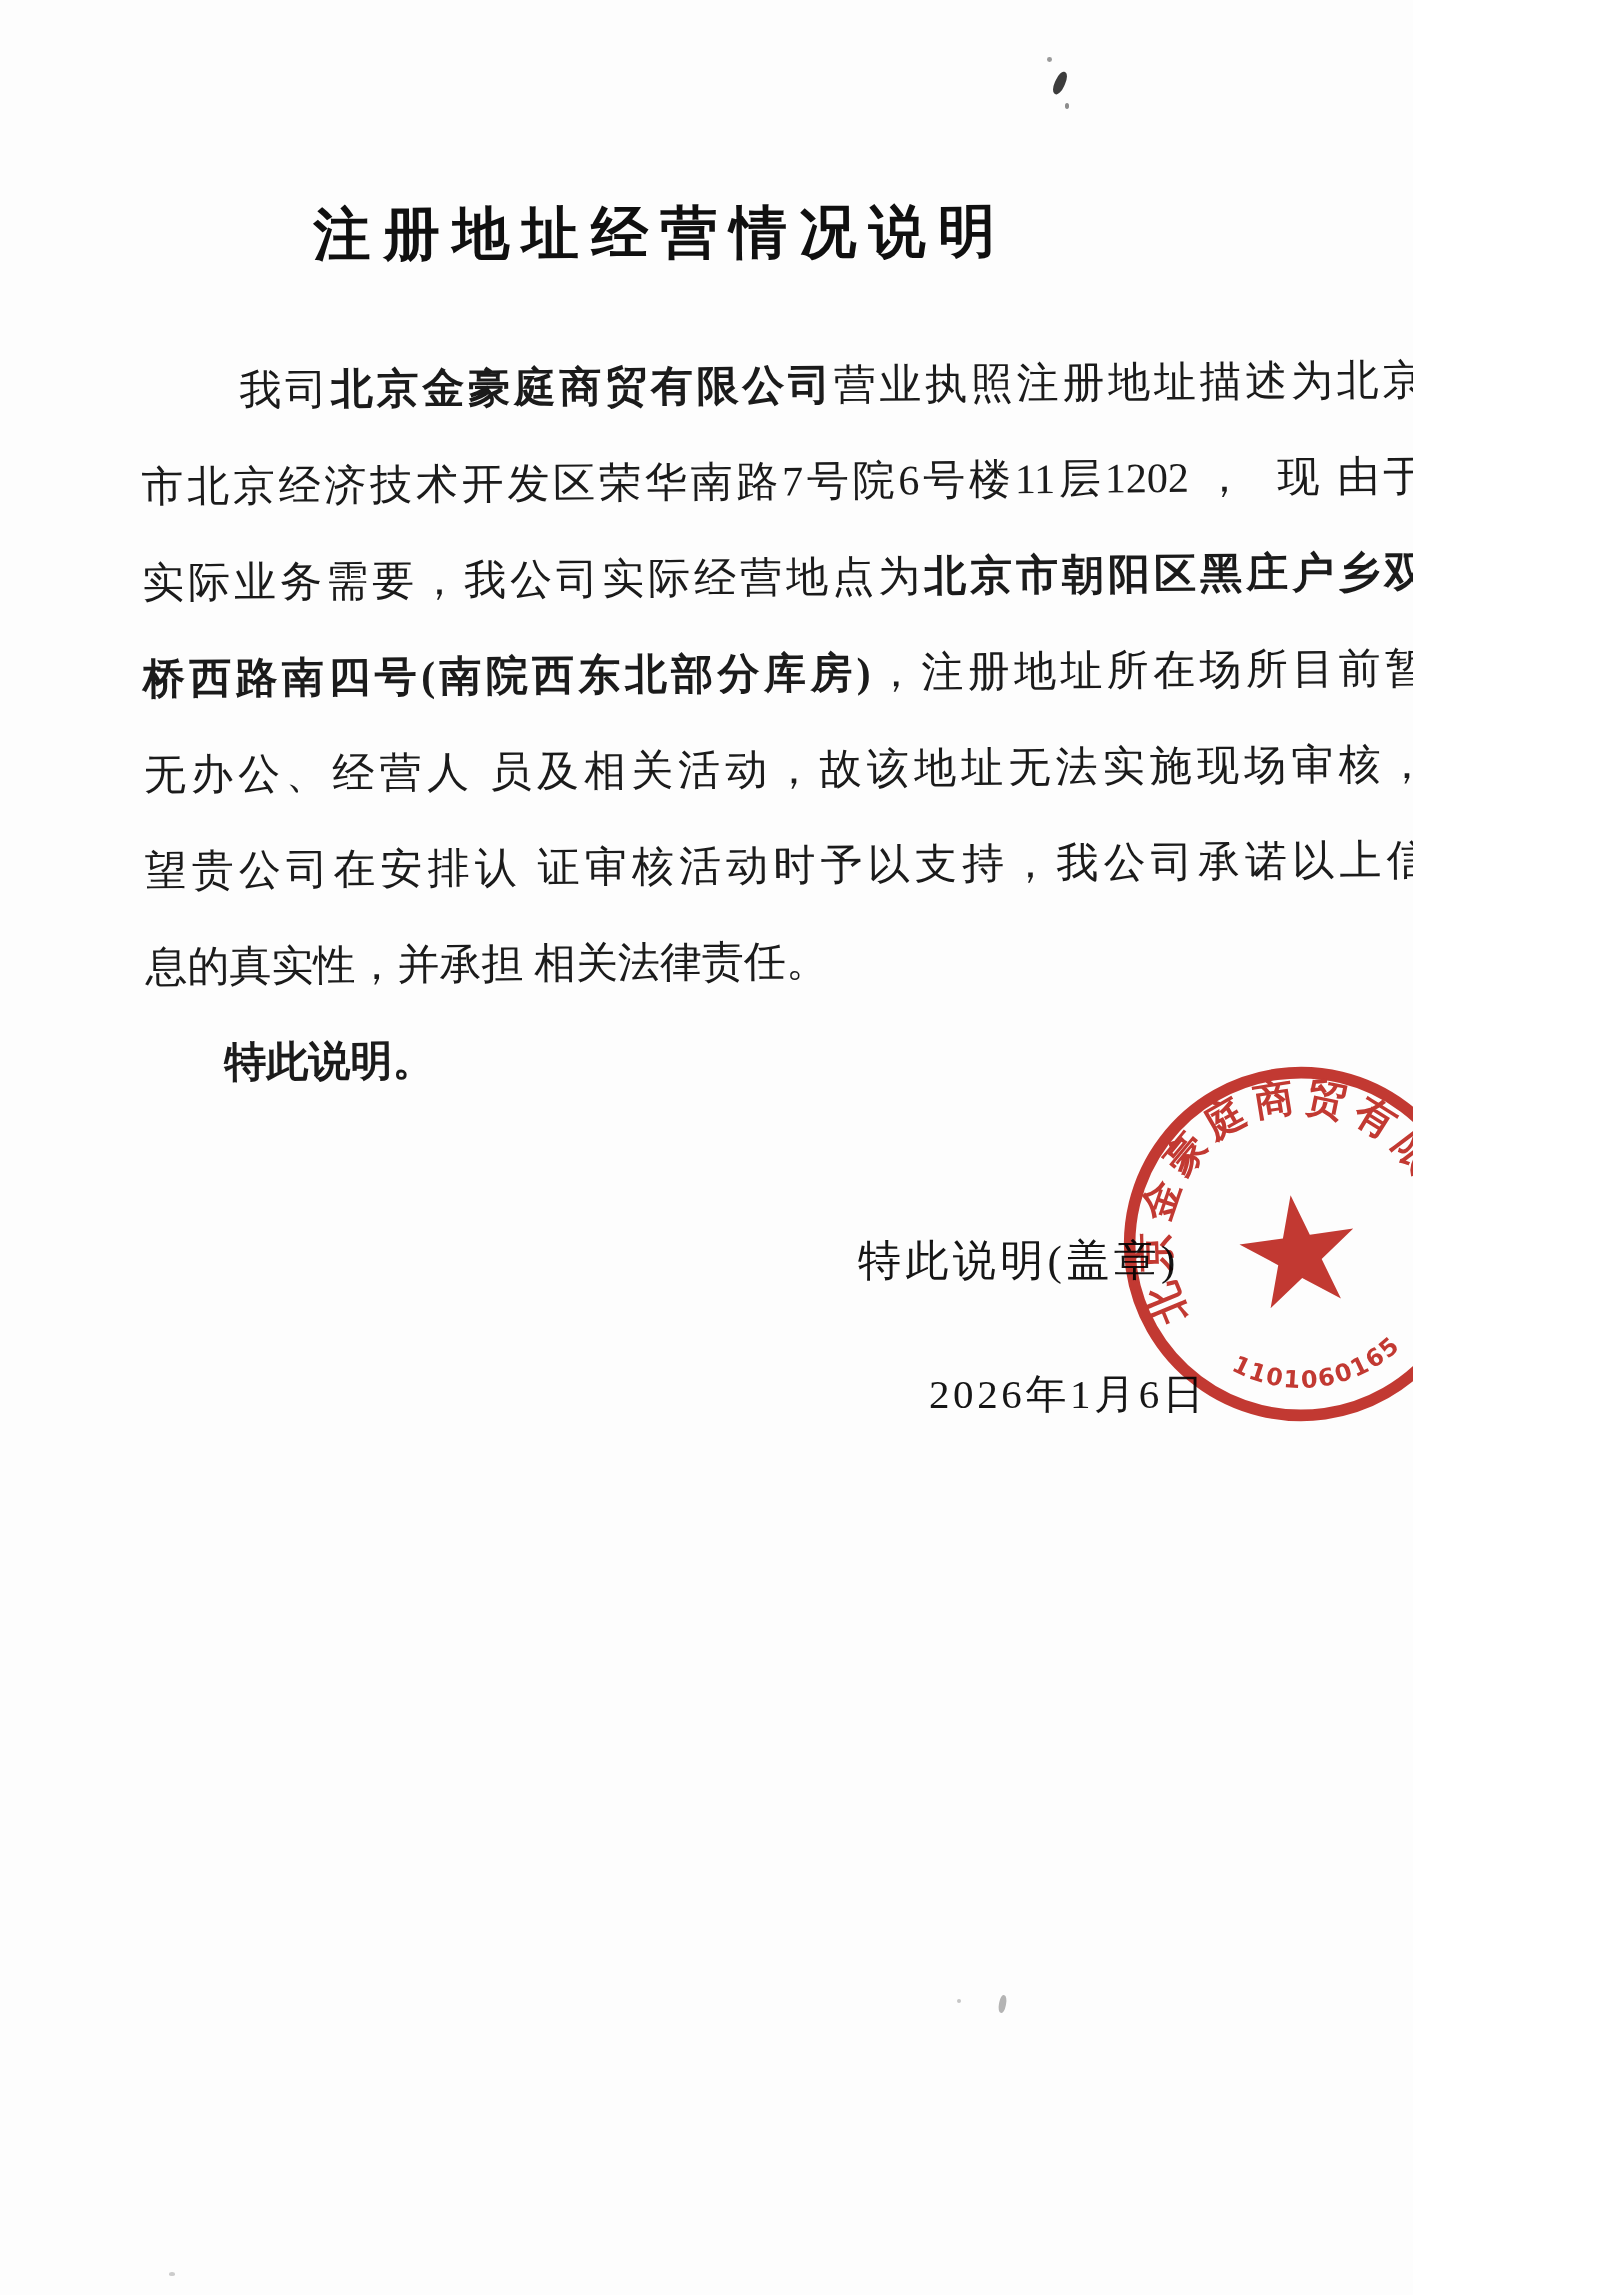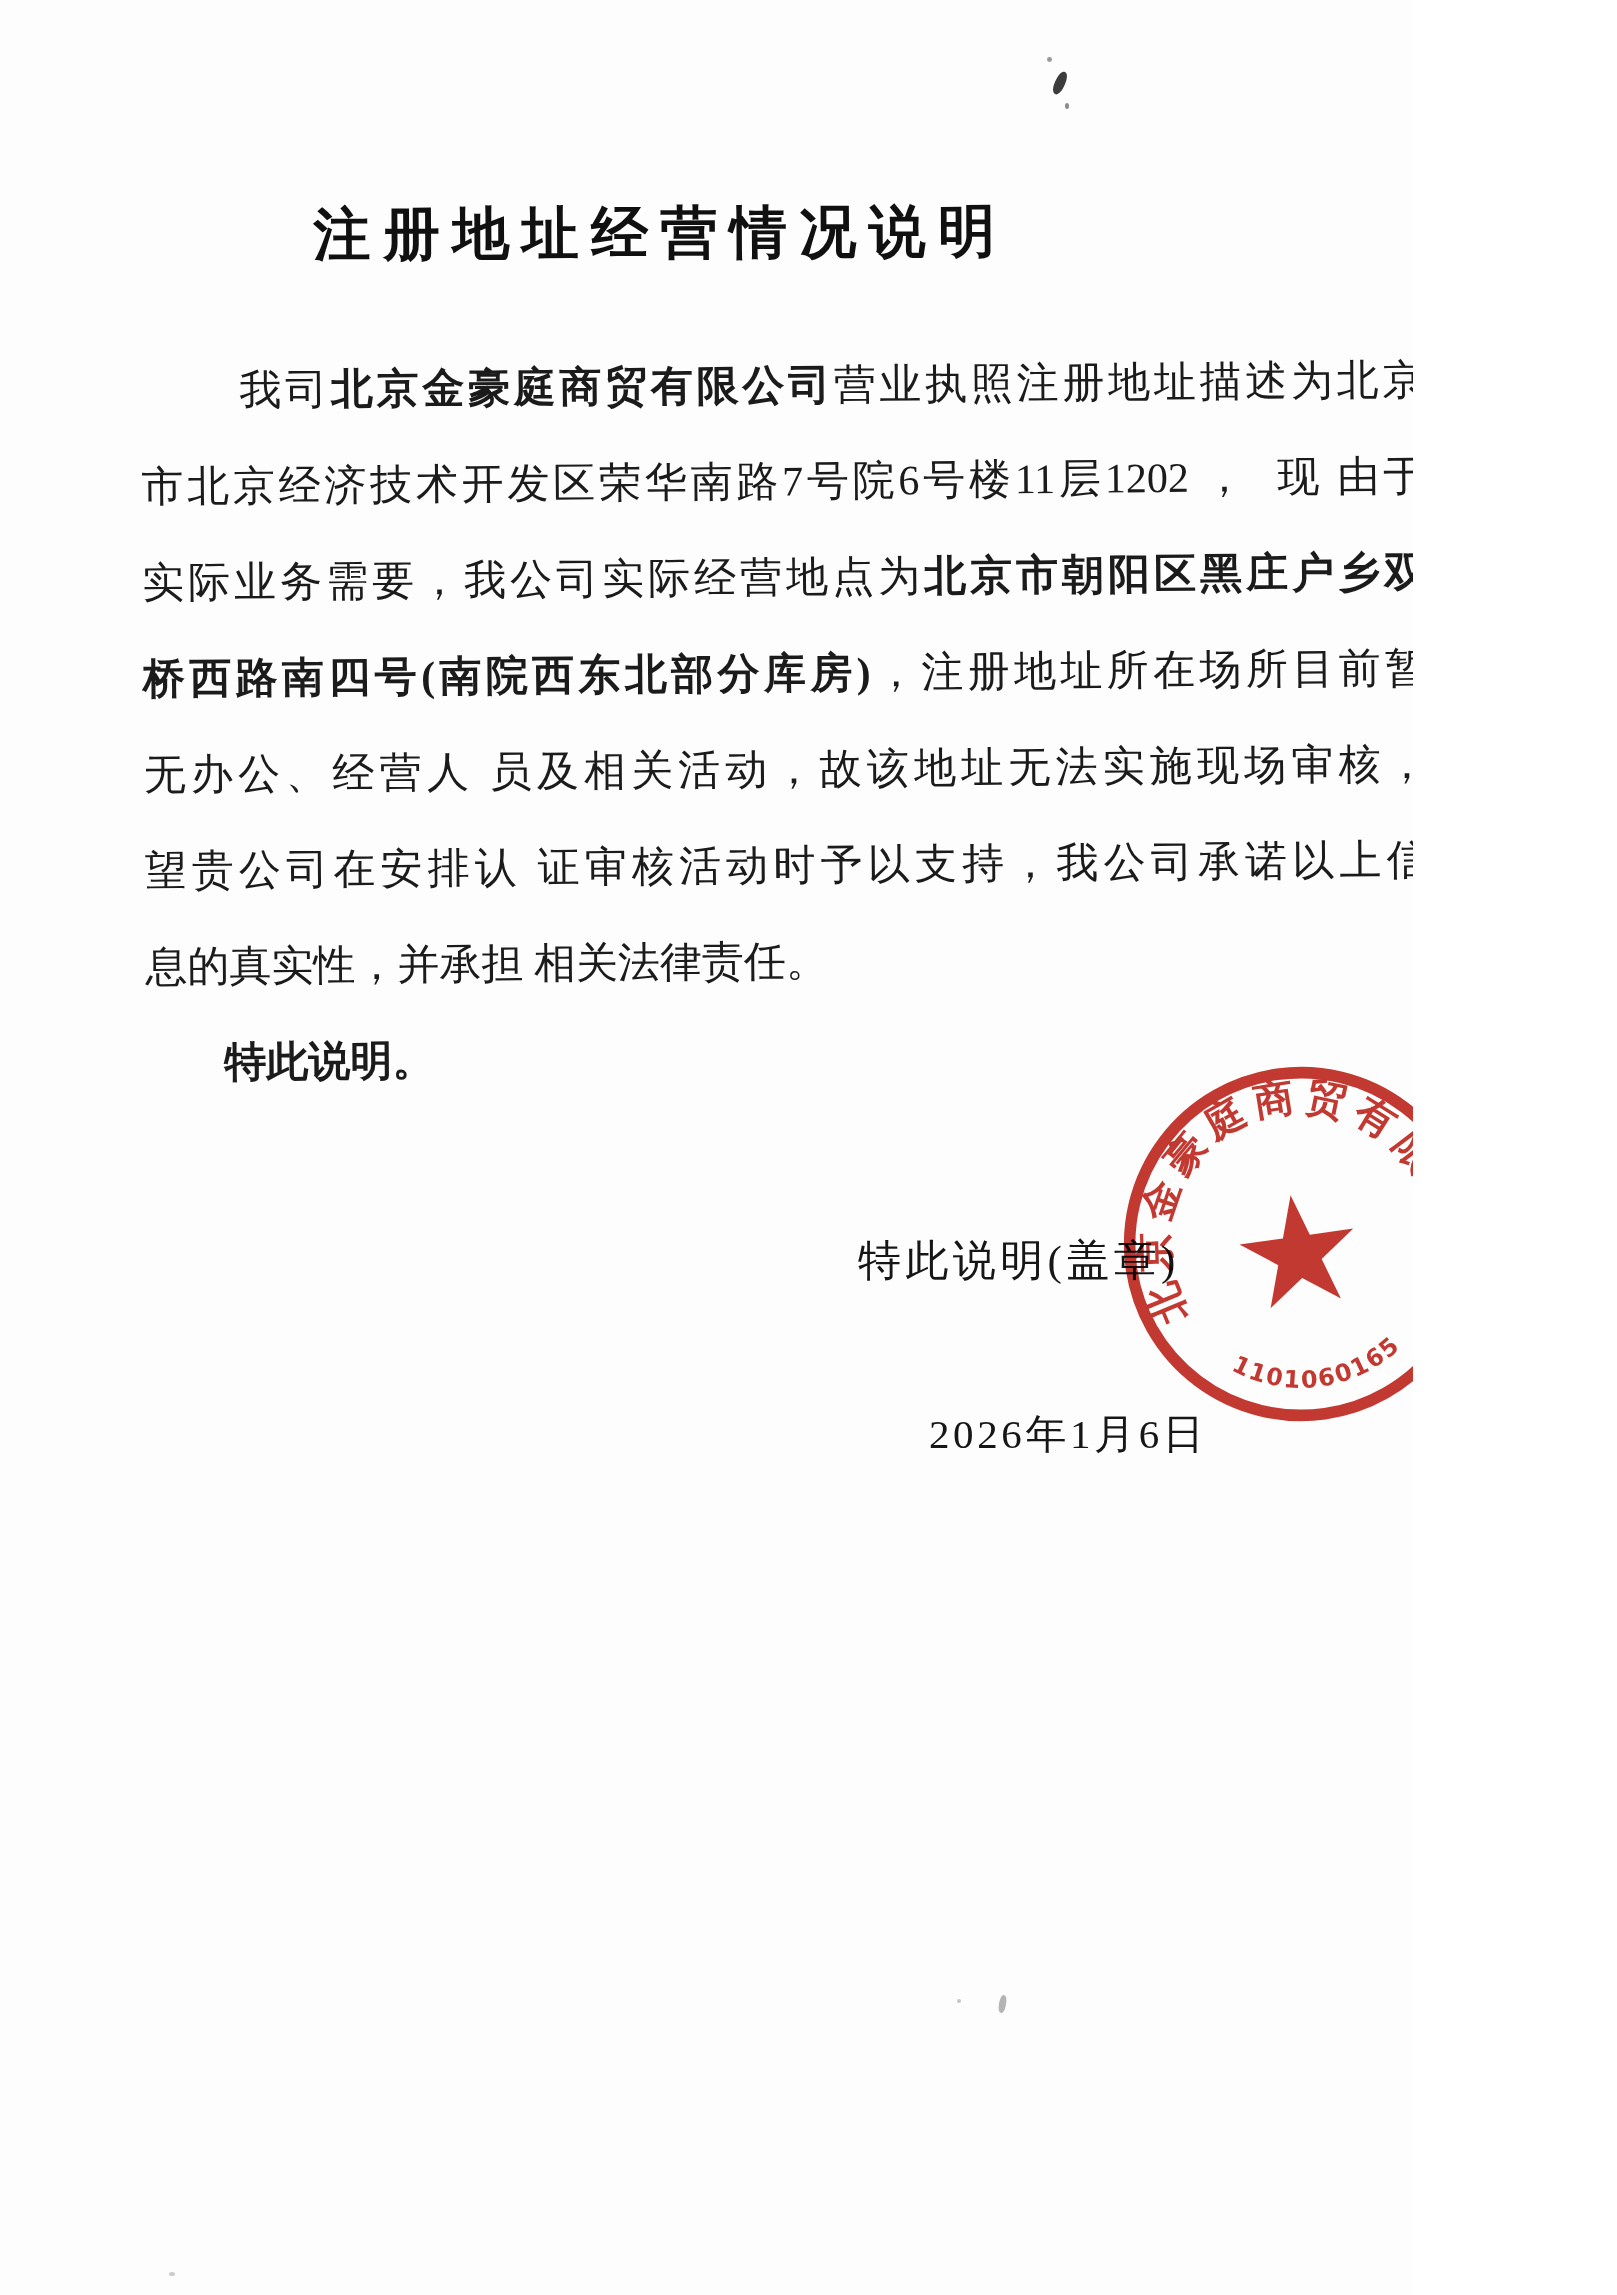--- a/index.html
+++ b/index.html
@@ -40,21 +40,21 @@
     margin:0;font-size:42px;line-height:96px;font-weight:bold;
     text-indent:78px;text-align:left;
   }
   
   .sig-label{
     position:absolute;left:858px;top:1232px;
     font-size:43px;color:#161616;letter-spacing:4.4px;white-space:nowrap;
   }
   .doc-date{
     position:absolute;left:929px;top:1367px;
-    font-size:41px;color:#161616;letter-spacing:3.6px;white-space:nowrap;margin-top:40px;
+    font-size:41px;color:#161616;letter-spacing:3.6px;white-space:nowrap;
   }
   
   .stamp{
     position:absolute;left:1119px;top:1062px;width:364px;height:364px;
     transform:rotate(-8deg);
     mix-blend-mode:multiply;opacity:0.92;
     z-index:5;pointer-events:none;
   }
   .stamp svg{overflow:visible;}
   .stamp-co-text{

